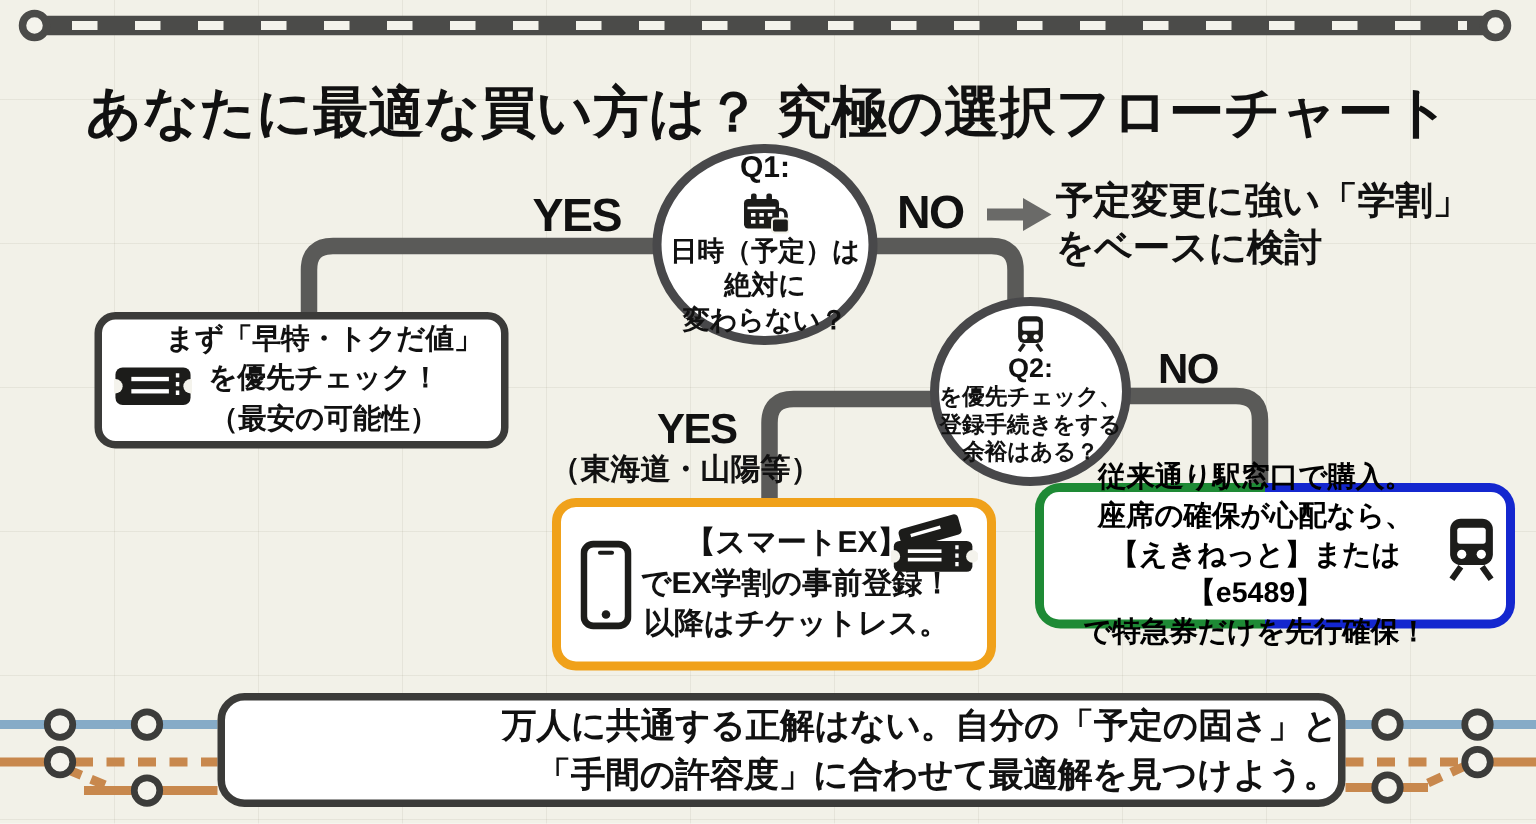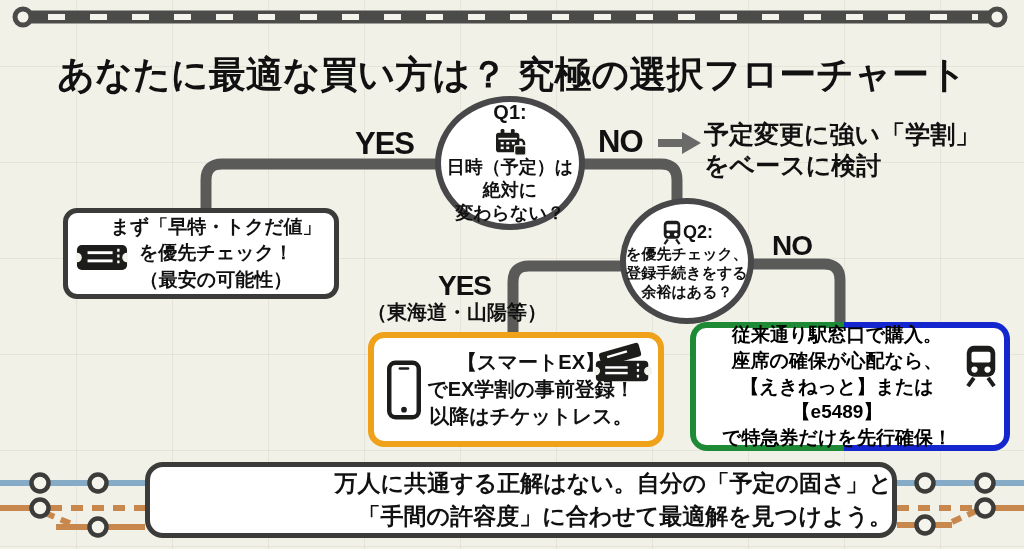--- a/index.html
+++ b/index.html
@@ -22,21 +22,21 @@
   .qcircle{
     position:absolute;z-index:2;background:#fff;
     border:6px solid #48484a;border-radius:50%;
     display:flex;flex-direction:column;align-items:center;justify-content:center;
     text-align:center;color:#111;
   }
   .q1{left:435px;top:96px;width:138px;height:122px;}
   .q2{left:620px;top:198px;width:122px;height:114px;}
   .qhead{display:flex;align-items:center;gap:4px;font-weight:900;}
   .q1 .qhead{font-size:20px;flex-direction:column;}
-  .q2 .qhead{font-size:18px;flex-direction:row;gap:0;text-align:right;}
+  .q2 .qhead{font-size:18px;flex-direction:column;gap:0;text-align:right;}
   .qline{font-weight:900;}
   .q1 .qline{font-size:18px;line-height:1.28;}
   .q2 .qline{font-size:15px;line-height:1.26;}
   .branch-label{position:absolute;z-index:4;font-weight:900;color:#111;}
   .lbl-big{font-size:31px;letter-spacing:-1px;}
   .lbl-mid{font-size:28px;letter-spacing:-1px;}
   .lbl-note{font-size:20px;font-weight:900;}
   .result-text{position:absolute;left:704px;top:119px;z-index:4;font-size:25px;font-weight:900;line-height:1.24;color:#111;}
   .box{position:absolute;z-index:3;background:#fff;color:#111;}
   .left-box{
@@ -48,21 +48,21 @@
   .left-box .ico{position:absolute;left:8px;top:28px;}
   .orange-box{
     left:368px;top:332px;width:284px;height:103px;
     border:6px solid #f0a11a;border-radius:16px;
     display:flex;align-items:center;justify-content:center;
   }
   .orange-box .txt{margin-left:30px;text-align:center;font-size:20px;font-weight:700;line-height:1.34;}
   .orange-box .phone{position:absolute;left:13px;top:22px;}
   .orange-box .tix{position:absolute;right:6px;top:2px;}
   .counter-wrap{
-    position:absolute;z-index:3;left:690px;top:322px;width:320px;height:129px;
+    position:absolute;z-index:3;left:690px;top:322px;width:320px;height:97px;
     border-radius:17px;
     background:linear-gradient(90deg,#1e8a35 0%,#1e8a35 48%,#1427cf 48%,#1427cf 100%);
     box-sizing:border-box;padding:6px;
   }
   .counter-inner{
     width:100%;height:100%;background:#fff;border-radius:10px;
     display:flex;align-items:center;justify-content:center;position:relative;
   }
   .counter-inner .txt{text-align:center;font-size:19px;font-weight:900;line-height:1.36;margin-right:26px;}
   .counter-inner .ico{position:absolute;right:4px;top:16px;}

